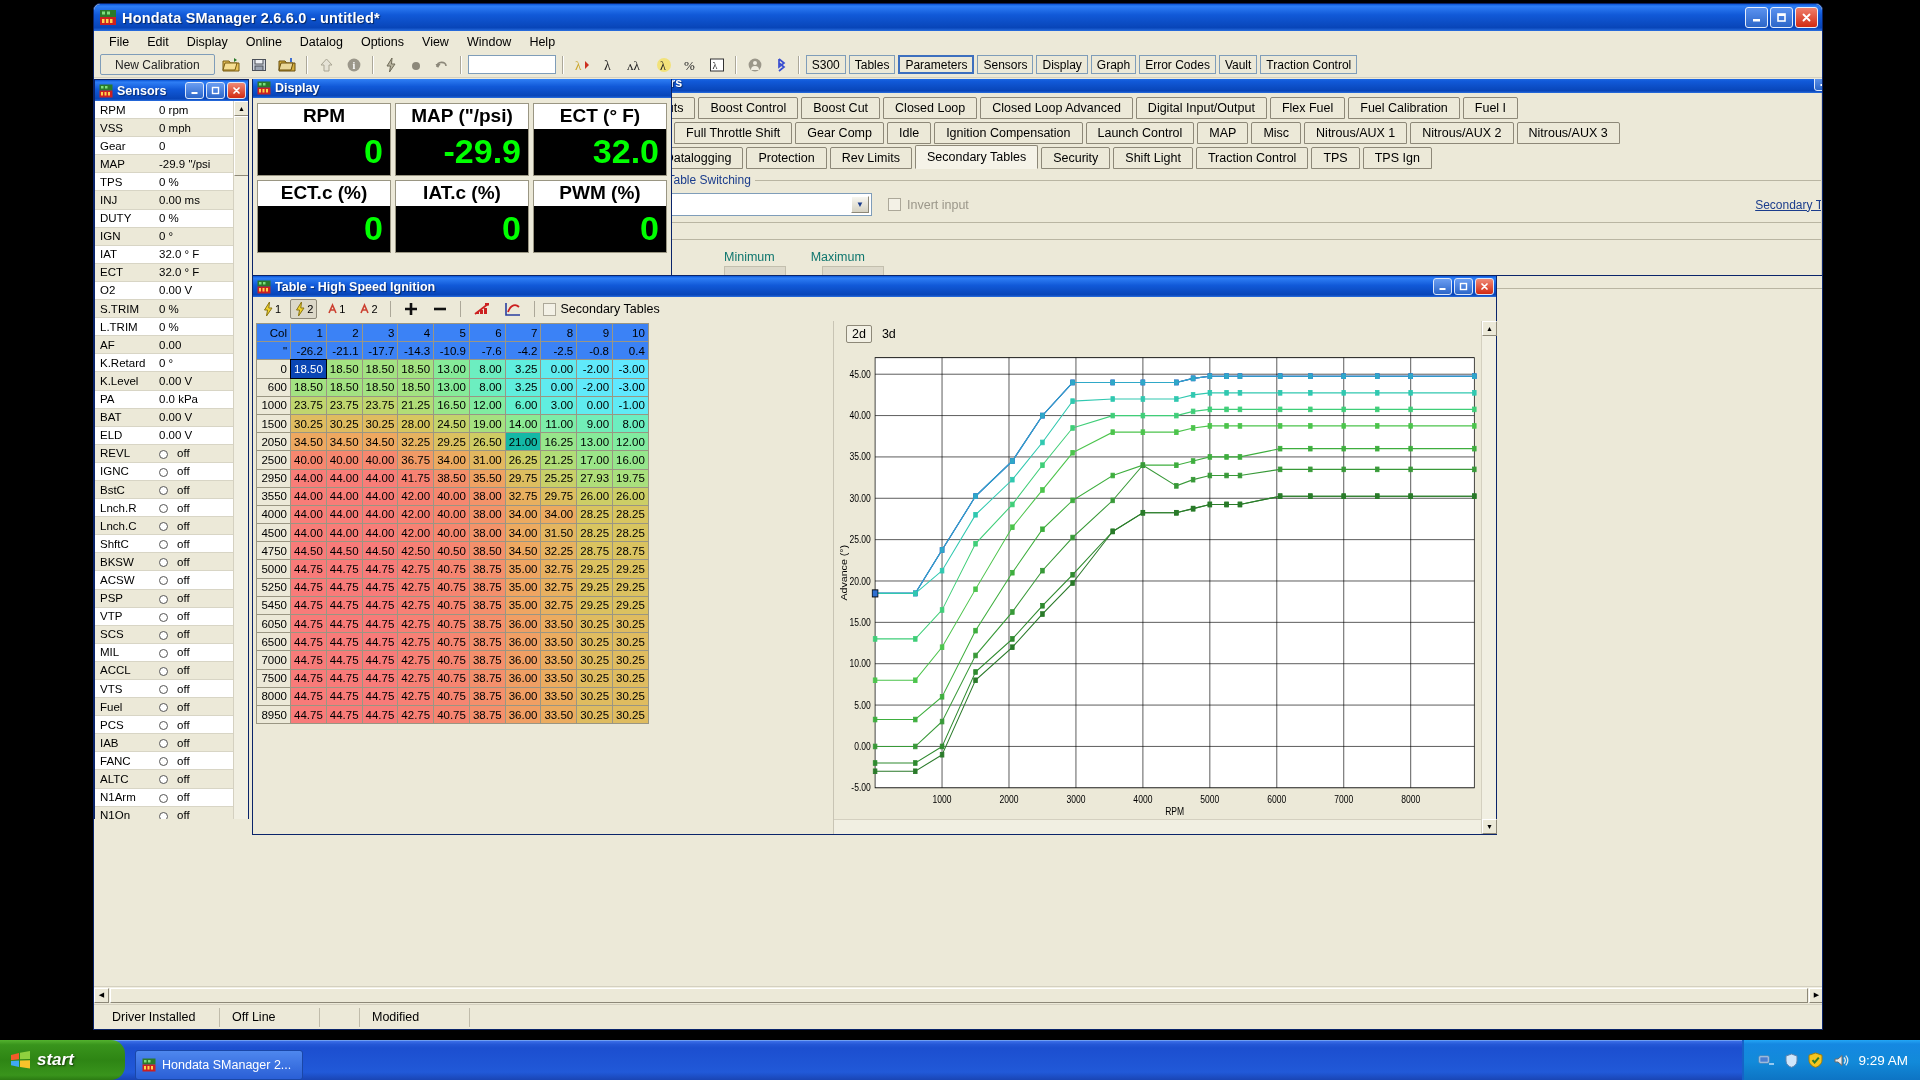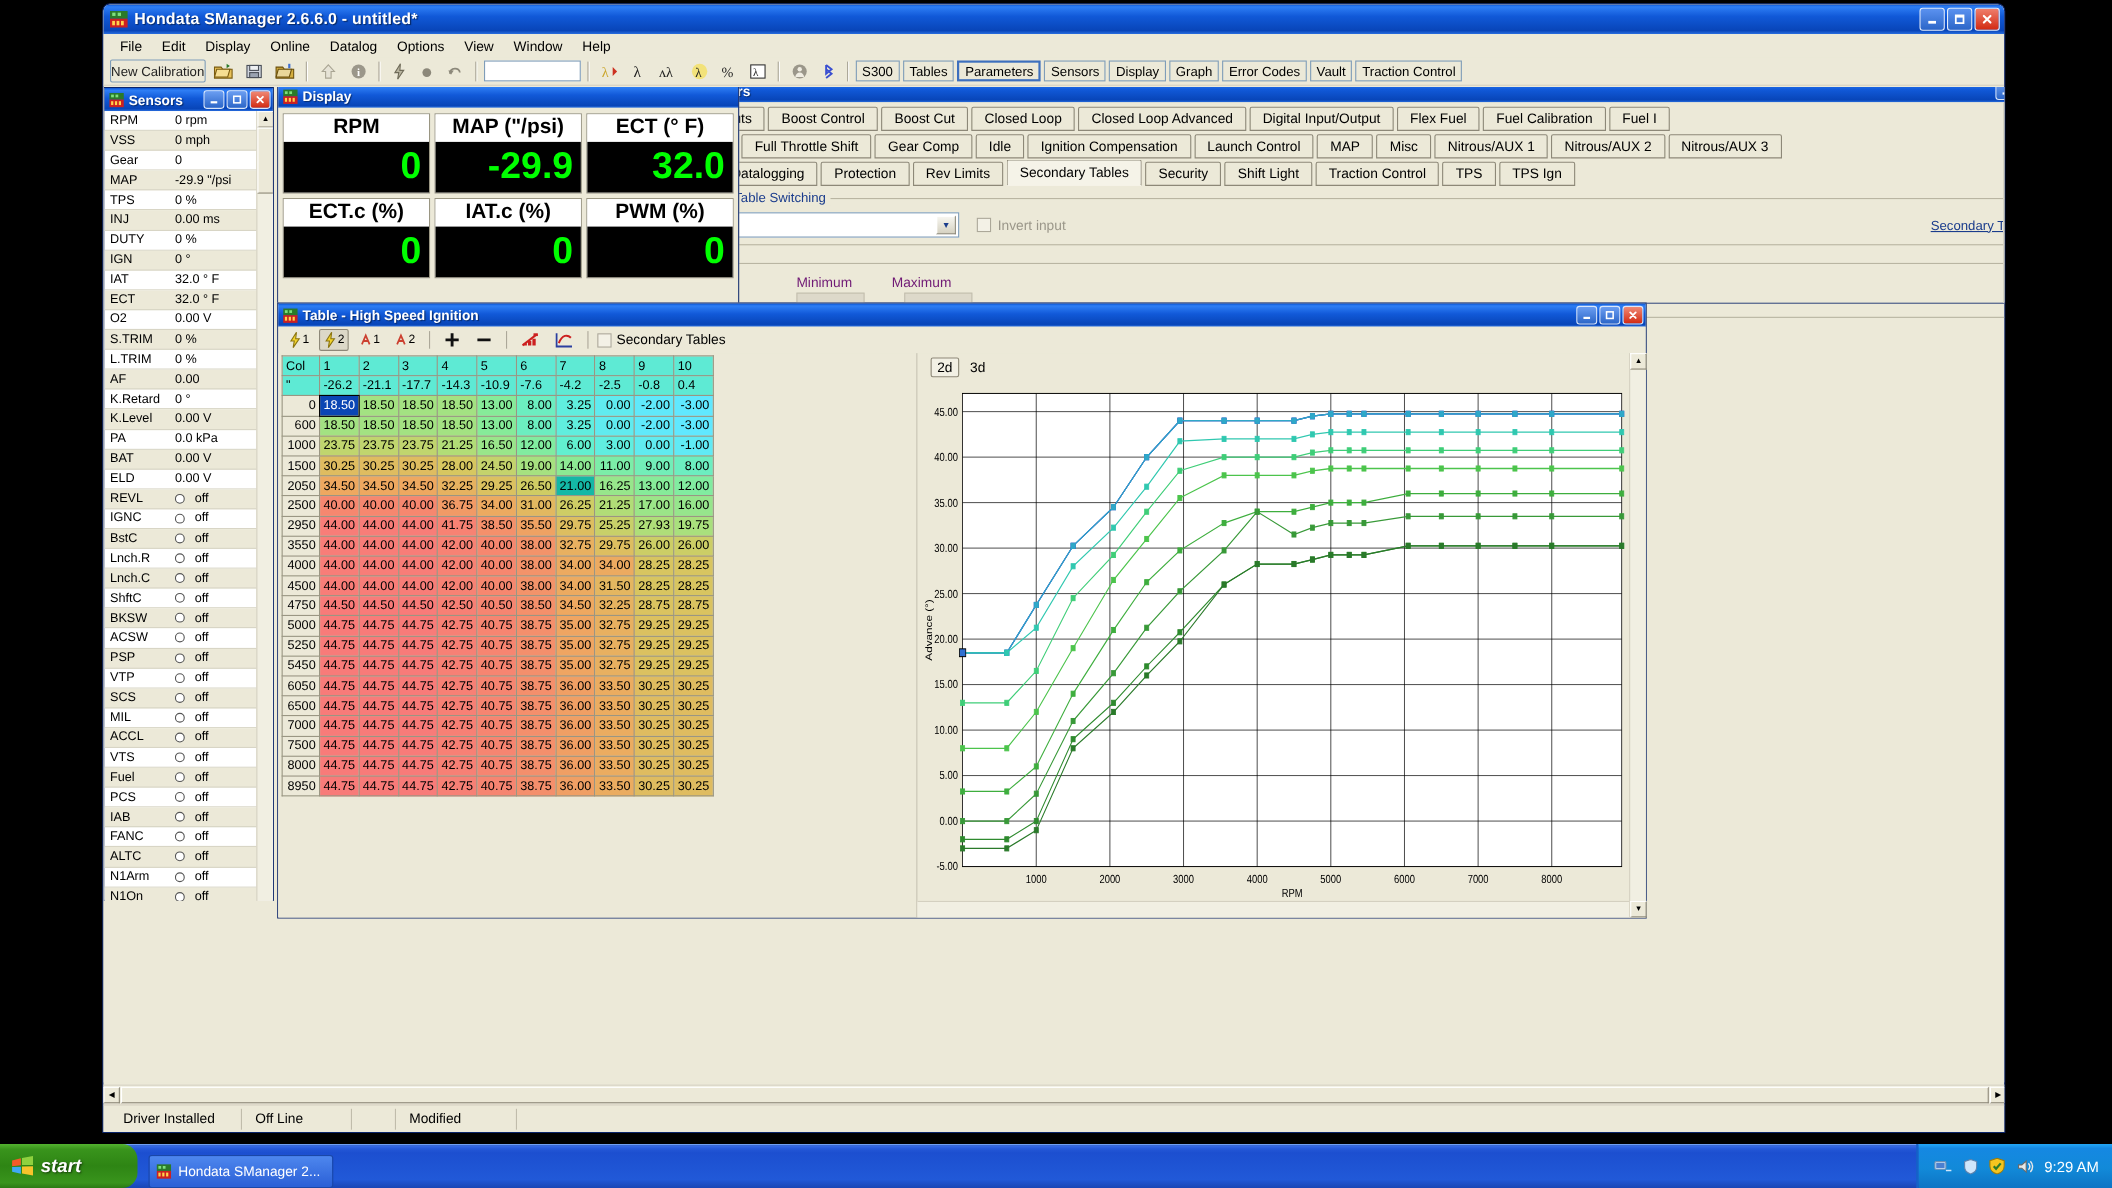--- a/index.html
+++ b/index.html
@@ -69,21 +69,21 @@
   }
   .tool-btn {
     height: 21px; min-width: 21px;
     display: flex; align-items: center; justify-content: center;
     font-size: 12px; color: #222;
     border: 1px solid transparent; border-radius: 2px;
     padding: 0 3px;
   }
   .tool-btn.framed {
     border: 1px solid #7f9db9; background: #ece9d8;
-    padding: 0 0; font-size: 12px;
+    padding: 0 14px; font-size: 12px;
   }
   .tool-sep { width: 2px; height: 18px; border-left: 1px solid #aca899; border-right:1px solid #fff; margin: 0 3px; }
   .tool-combo {
     width: 88px; height: 19px; background: #fff;
     border: 1px solid #7f9db9;
   }
   .nav-btn {
     height: 19px; padding: 0 5px;
     border: 1px solid #7f9db9; background: #ece9d8;
     font-size: 12px; color: #000;
@@ -234,21 +234,21 @@
   .table-area { display: flex; height: 513px; background: #ece9d8; }
   .grid-pane { width: 580px; padding: 2px 0 0 3px; background: #ece9d8; }
   table.tbl { border-collapse: collapse; font-size: 11.5px; }
   table.tbl td, table.tbl th {
     border: 1px solid #9a9683;
     height: 18.2px; text-align: right;
     padding: 0 3px; font-weight: normal; color: #000;
     min-width: 34px;
   }
   table.tbl th {
-    background: #5eead4; text-align: left;
+    background: #3b82f6; text-align: right;
   }
   table.tbl td.rowhdr {
     background: #ece9d8; text-align: right; min-width: 33px;
   }
   table.tbl td.sel { background: #0a46b4 !important; color: #fff; outline: 1px solid #000; }
 
   .chart-pane { flex: 1; background: #ece9d8; position: relative; border-left: 1px solid #c8c4b4; }
   .dpick { display: flex; gap: 4px; padding: 4px 0 0 12px; align-items: center; }
   .dpick .db {
     font-size: 12.5px; padding: 1px 5px;
@@ -574,21 +574,21 @@
               <span style="display:flex;align-items:center;gap:6px;color:#9b978a;font-size:12.5px;">
                 <span class="chk"></span>
                 <span>Invert input</span>
               </span>
               <span style="margin-left:auto;" class="link">Secondary T</span>
             </div>
           </div>
 
           <div class="group-box" style="margin-top:16px; height:50px;">
             <span class="group-title">Conditions</span>
-            <div style="display:flex; gap:36px; padding-left:120px; color:#701a75; font-size:12.5px;">
+            <div style="display:flex; gap:36px; padding-left:120px; color:#0f766e; font-size:12.5px;">
               <span>Minimum</span>
               <span>Maximum</span>
             </div>
             <div style="display:flex; gap:36px; padding-left:120px; margin-top:2px;">
               <span style="width:62px;height:18px;background:#ddd9ca;border:1px solid #c3bfae;display:block;"></span>
               <span style="width:62px;height:18px;background:#ddd9ca;border:1px solid #c3bfae;display:block;"></span>
             </div>
           </div>
 
           <div class="vscroll" style="top:0;bottom:0;right:0;width:14px;background:#f1efe2;">

